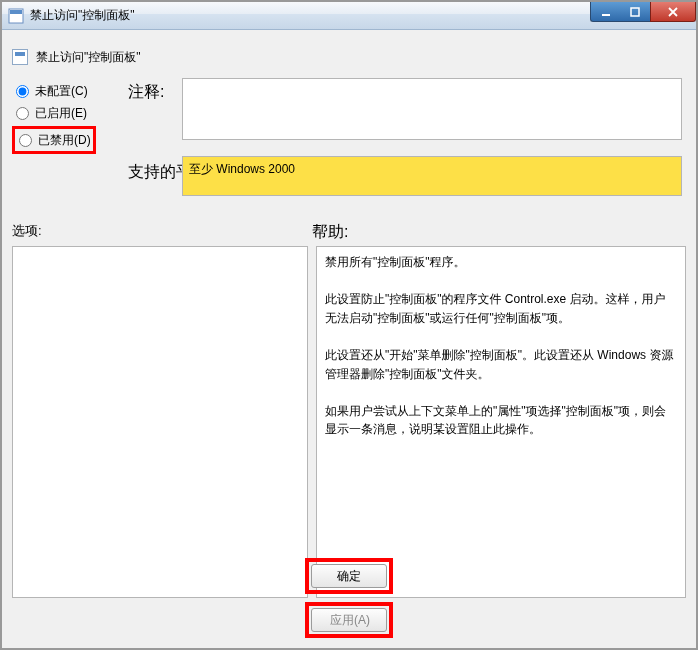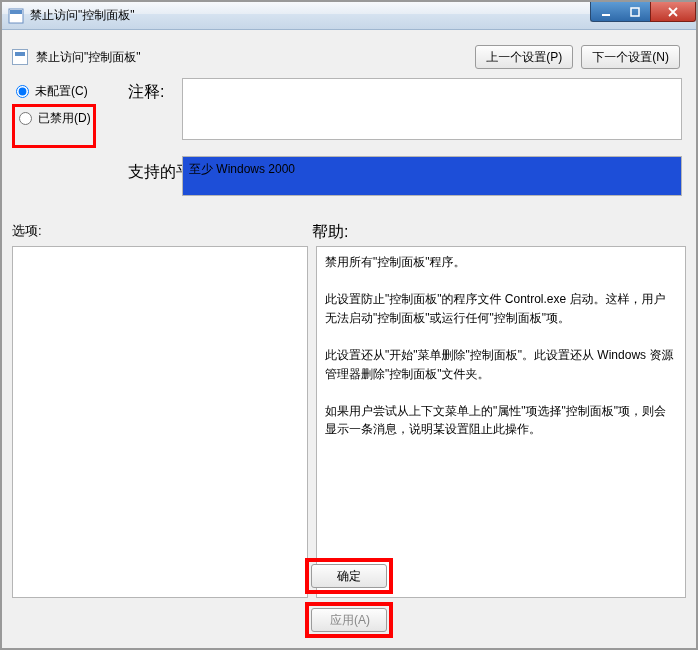--- a/index.html
+++ b/index.html
@@ -79,36 +79,36 @@
   }
   .left-col {
     position: absolute; left: 0; top: 6px; width: 170px;
   }
   .radio-row {
     display: flex; align-items: center; height: 22px; padding-left: 4px;
     font-size: 12px;
   }
   .radio-row input { margin: 0 6px 0 0; }
   .red-box {
-    border: 3px solid #ff0000; padding: 0px 2px 16px 2px;
+    border: 3px solid #ff0000; padding: 0px 2px 0px 2px;
   }
   .label-right {
     position: absolute; left: 116px; font-size: 16px;
   }
   .comment-label { top: 8px; }
   .platform-label { top: 88px; }
   .comment-box {
     position: absolute; left: 170px; top: 4px; right: 4px; height: 62px;
     border: 1px solid #b5b5b5; background: #fff; resize: none;
     font-family: inherit; font-size: 12px; padding: 2px 4px;
     overflow-y: scroll;
   }
   .platform-box {
     position: absolute; left: 170px; top: 82px; right: 4px; height: 40px;
-    border: 1px solid #b5b5b5; background: #1d4ed8;
+    border: 1px solid #b5b5b5; background: #fde047;
     font-size: 12px; padding: 4px 6px; overflow-y: scroll;
     color:#000;
   }
   .sep-labels { position: absolute; top: 148px; left: 0; right: 0; }
   .options-label { position: absolute; left: 0; font-size: 13px; }
   .help-label { position: absolute; left: 300px; font-size: 16px; }
   .panels {
     position: absolute; top: 172px; left: 0; right: 0; bottom: 0;
     display: flex; gap: 8px;
   }
@@ -169,32 +169,32 @@
           </svg>
       </div>
     </div>
   </div>
 
   <div class="body">
 
     <div class="row-header">
       <span class="setting-icon"></span>
       <span class="setting-title">禁止访问"控制面板"</span>
-      <div class="nav-buttons">
-        <button class="btn">上一个设置(P)</button>
-        <button class="btn">下一个设置(N)</button>
-      </div>
     </div>
 
     <div class="main-grid">
 
       <div class="left-col">
         <label class="radio-row">
           <input type="radio" name="state" checked="" style="">
           <span>未配置(C)</span>
+        </label>
+        <label class="radio-row">
+          <input type="radio" name="state" style="">
+          <span>已启用(E)</span>
         </label>
         <div class="red-box" style="display:inline-block; margin-top:2px;">
           <label class="radio-row" style="padding-left:2px;">
             <input type="radio" name="state" style="">
             <span>已禁用(D)</span>
           </label>
         </div>
       </div>
 
       <div class="label-right comment-label">注释:</div>

